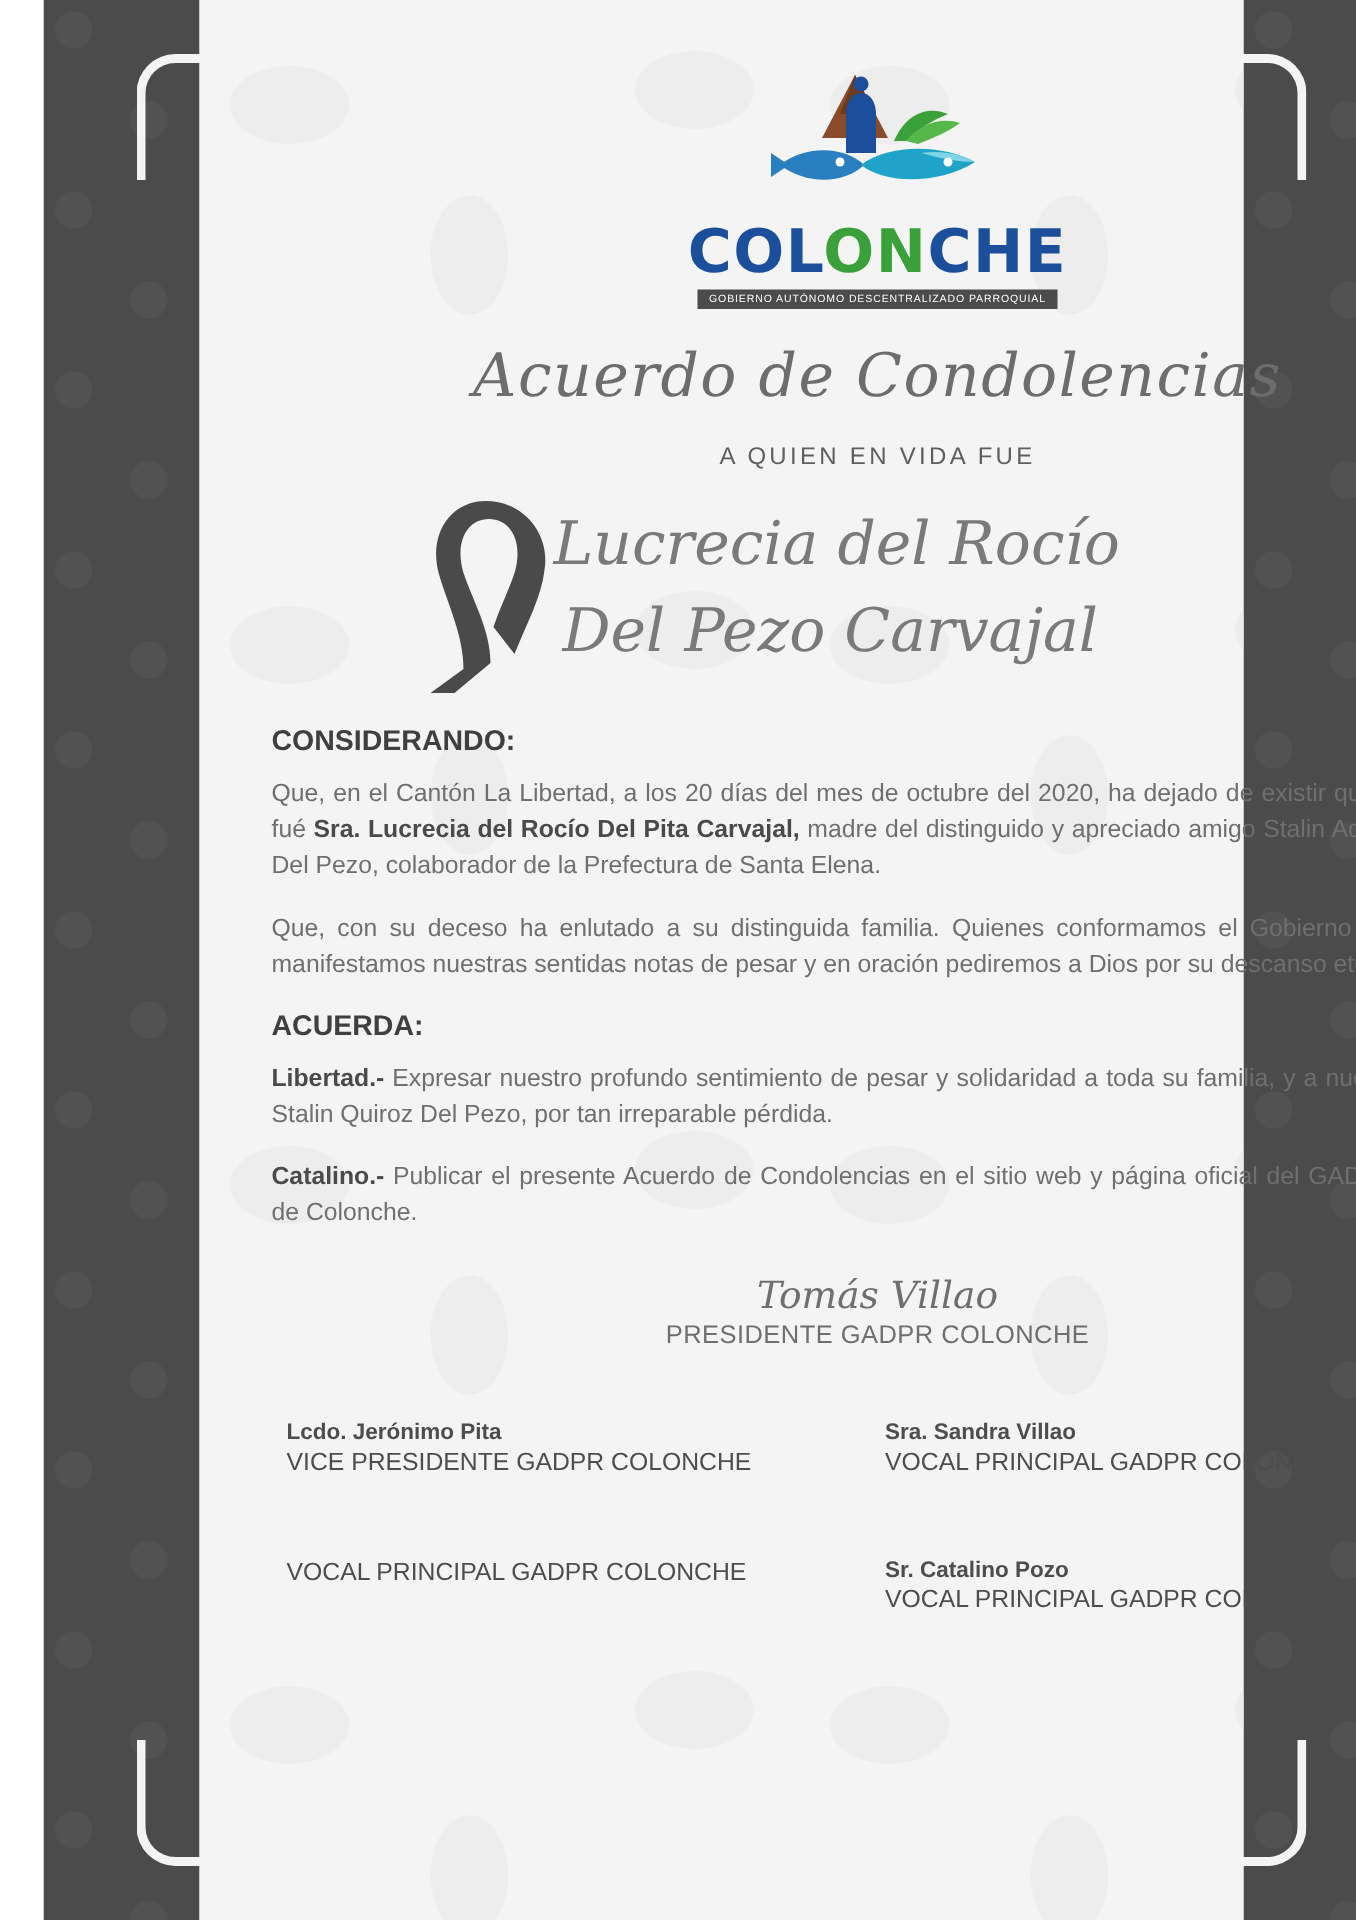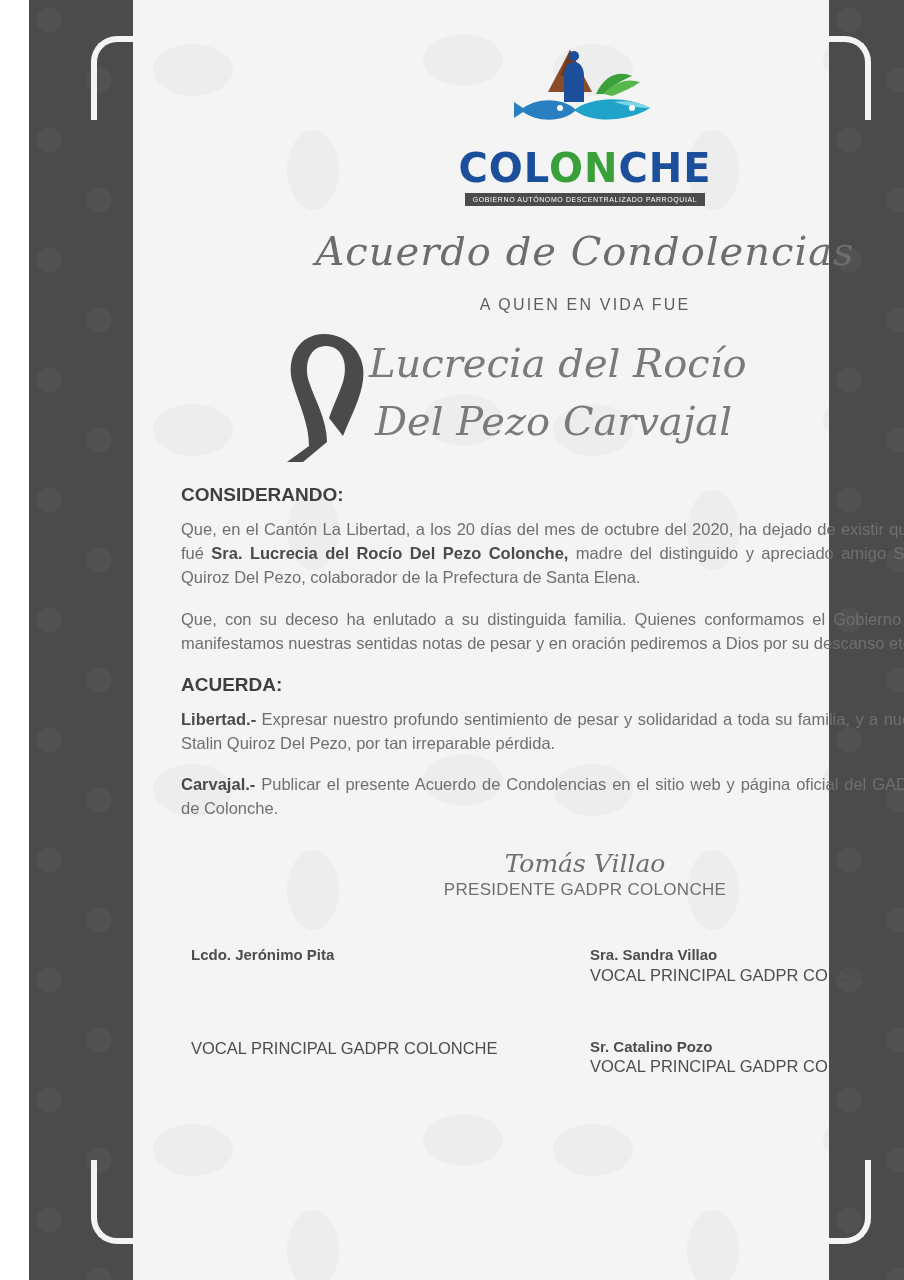--- a/index.html
+++ b/index.html
@@ -273,38 +273,39 @@
       <div class="names">
         <div class="name-line">Lucrecia del Rocío</div>
         <div class="name-line second">Del Pezo Carvajal</div>
       </div>
     </div>
 
     <div class="body-wrap">
 
       <div class="heading">CONSIDERANDO:</div>
 
-      <p class="para"><span>Que, en el Cantón La Libertad, a los 20 días del mes de octubre del 2020, ha dejado de existir quien en vida fué </span><b>Sra. Lucrecia del Rocío Del Pezo Colonche,</b><span> madre del distinguido y apreciado amigo Stalin Adrián Quiroz Del Pezo, colaborador de la Prefectura de Santa Elena.</span></p>
+      <p class="para"><span>Que, en el Cantón La Libertad, a los 20 días del mes de octubre del 2020, ha dejado de existir quien en vida fué </span><b>Sra. Lucrecia del Rocío Del Pita Carvajal,</b><span> madre del distinguido y apreciado amigo Stalin Adrián Quiroz Del Pezo, colaborador de la Prefectura de Santa Elena.</span></p>
 
       <p class="para">Que, con su deceso ha enlutado a su distinguida familia. Quienes conformamos el Gobierno Parroquial, manifestamos nuestras sentidas notas de pesar y en oración pediremos a Dios por su descanso eterno.</p>
 
       <div class="heading acuerda">ACUERDA:</div>
 
       <p class="para"><b>Libertad.-</b><span> Expresar nuestro profundo sentimiento de pesar y solidaridad a toda su familia, y a nuestro amigo Stalin Quiroz Del Pezo,  por tan irreparable pérdida.</span></p>
 
-      <p class="para"><b>Carvajal.-</b><span> Publicar el presente Acuerdo de Condolencias en el sitio web y página oficial del GAD Parroquial de Colonche.</span></p>
+      <p class="para"><b>Catalino.-</b><span> Publicar el presente Acuerdo de Condolencias en el sitio web y página oficial del GAD Parroquial de Colonche.</span></p>
 
       <div class="sig-main">
         <div class="sig-name script">Tomás Villao</div>
         <div class="sig-role">PRESIDENTE GADPR COLONCHE</div>
       </div>
 
       <div class="sig-grid">
         <div class="sig-cell">
           <div class="n">Lcdo. Jerónimo Pita</div>
+          <div class="r">VICE PRESIDENTE GADPR COLONCHE</div>
         </div>
         <div class="sig-cell">
           <div class="n">Sra. Sandra Villao</div>
           <div class="r">VOCAL PRINCIPAL GADPR COLONCHE</div>
         </div>
         <div class="sig-cell">
           <div class="r">VOCAL PRINCIPAL GADPR COLONCHE</div>
         </div>
         <div class="sig-cell">
           <div class="n">Sr. Catalino Pozo</div>

